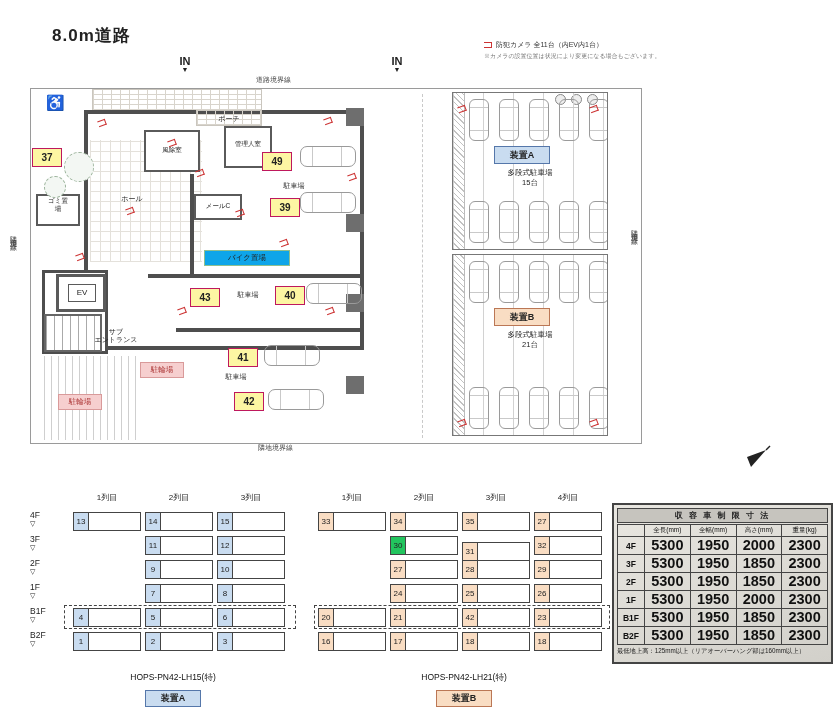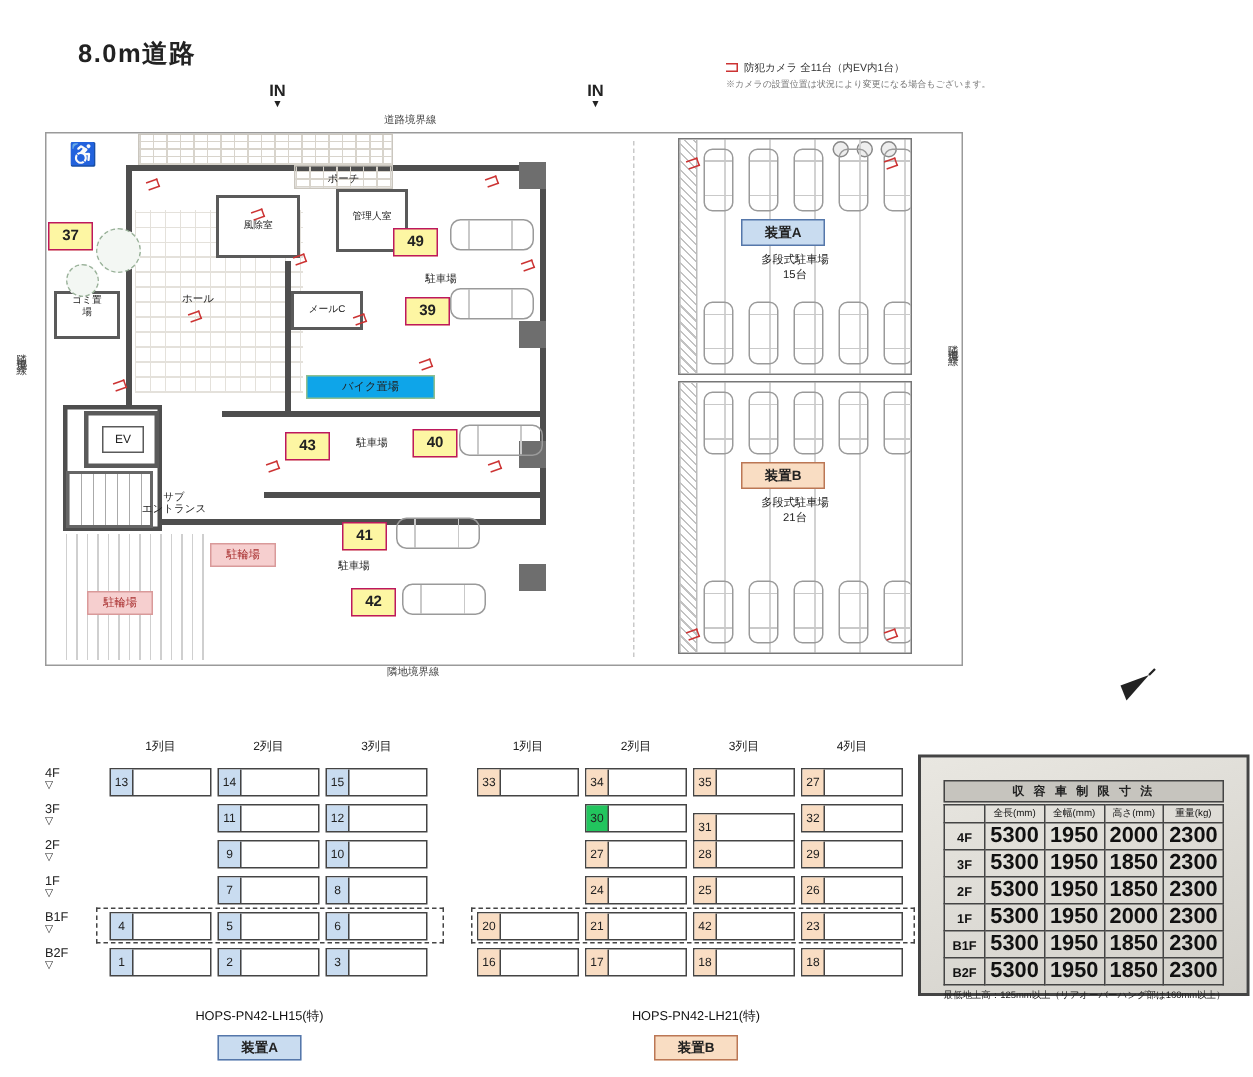--- a/index.html
+++ b/index.html
@@ -69,21 +69,21 @@
   .floor-label{position:absolute;font-size:8.5px;line-height:9px;color:#222;}
   .floor-label .fmark{font-size:7px;line-height:8px;}
   .pallet{position:absolute;height:19px;border:1px solid #444;background:#fff;}
   .pallet .tab{position:absolute;left:0;top:0;bottom:0;width:15px;border-right:1px solid #444;
     font-size:8px;line-height:17px;text-align:center;}
   .ground-dash{position:absolute;border:1px dashed #444;}
   .model-label{position:absolute;left:0;width:100%;text-align:center;font-size:8.5px;top:182px;color:#111;}
   .grid-badge{position:absolute;left:50%;margin-left:-28px;top:200px;width:56px;height:17px;line-height:15px;}
 
   
-  #limits{position:absolute;left:612px;top:503px;width:221px;height:161px;padding:15px;
+  #limits{position:absolute;left:612px;top:503px;width:221px;height:161px;padding:3px;
     background:linear-gradient(160deg,#e9e7e1,#d2d0ca);border:2px solid #444;}
   .limits-title{border:1px solid #444;background:#c6c4be;font-size:8px;font-weight:bold;
     text-align:center;letter-spacing:2px;padding:1px 0;margin-bottom:1px;}
   #limits table{width:100%;border-collapse:collapse;}
   #limits th,#limits td{border:1px solid #444;text-align:center;}
   #limits thead th{font-size:6.5px;font-weight:normal;padding:1px 0;color:#111;}
   #limits tbody th{font-size:8.5px;font-weight:bold;width:27px;color:#111;}
   #limits tbody td{font-size:14.5px;font-weight:bold;line-height:17px;padding:0;color:#111;}
   .limits-note{font-size:6.3px;margin-top:2px;color:#222;white-space:nowrap;}
 </style>

